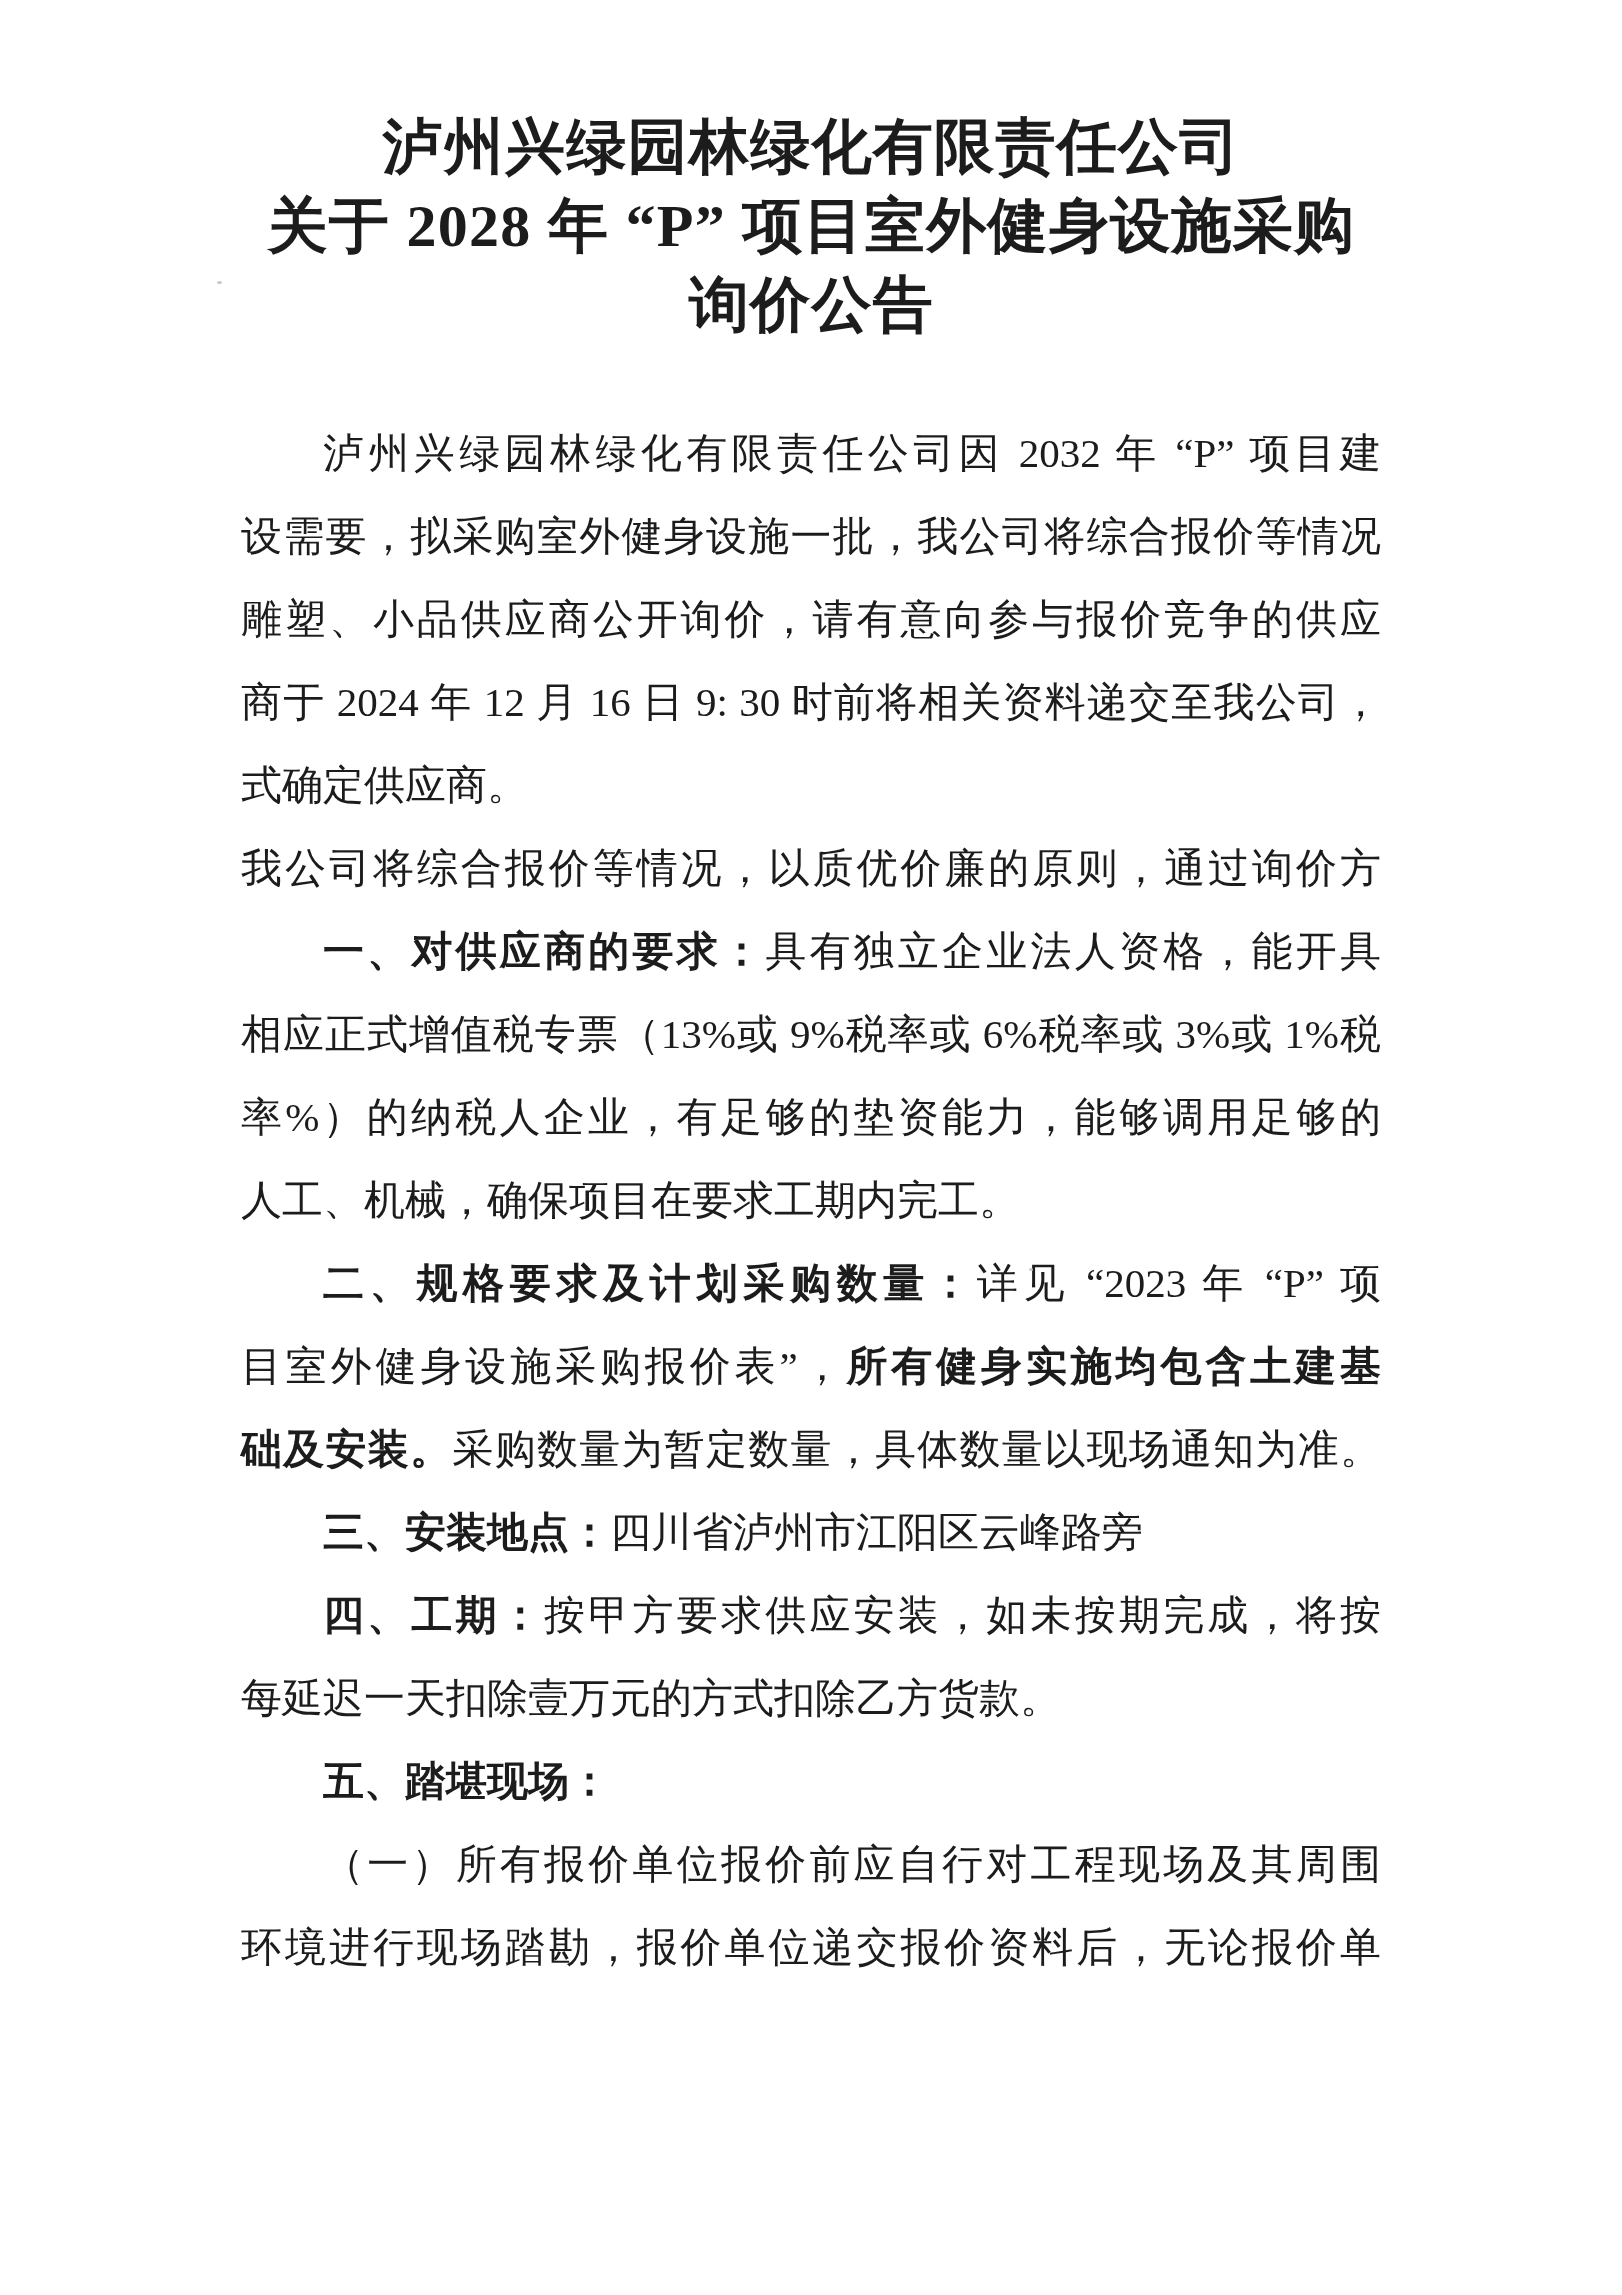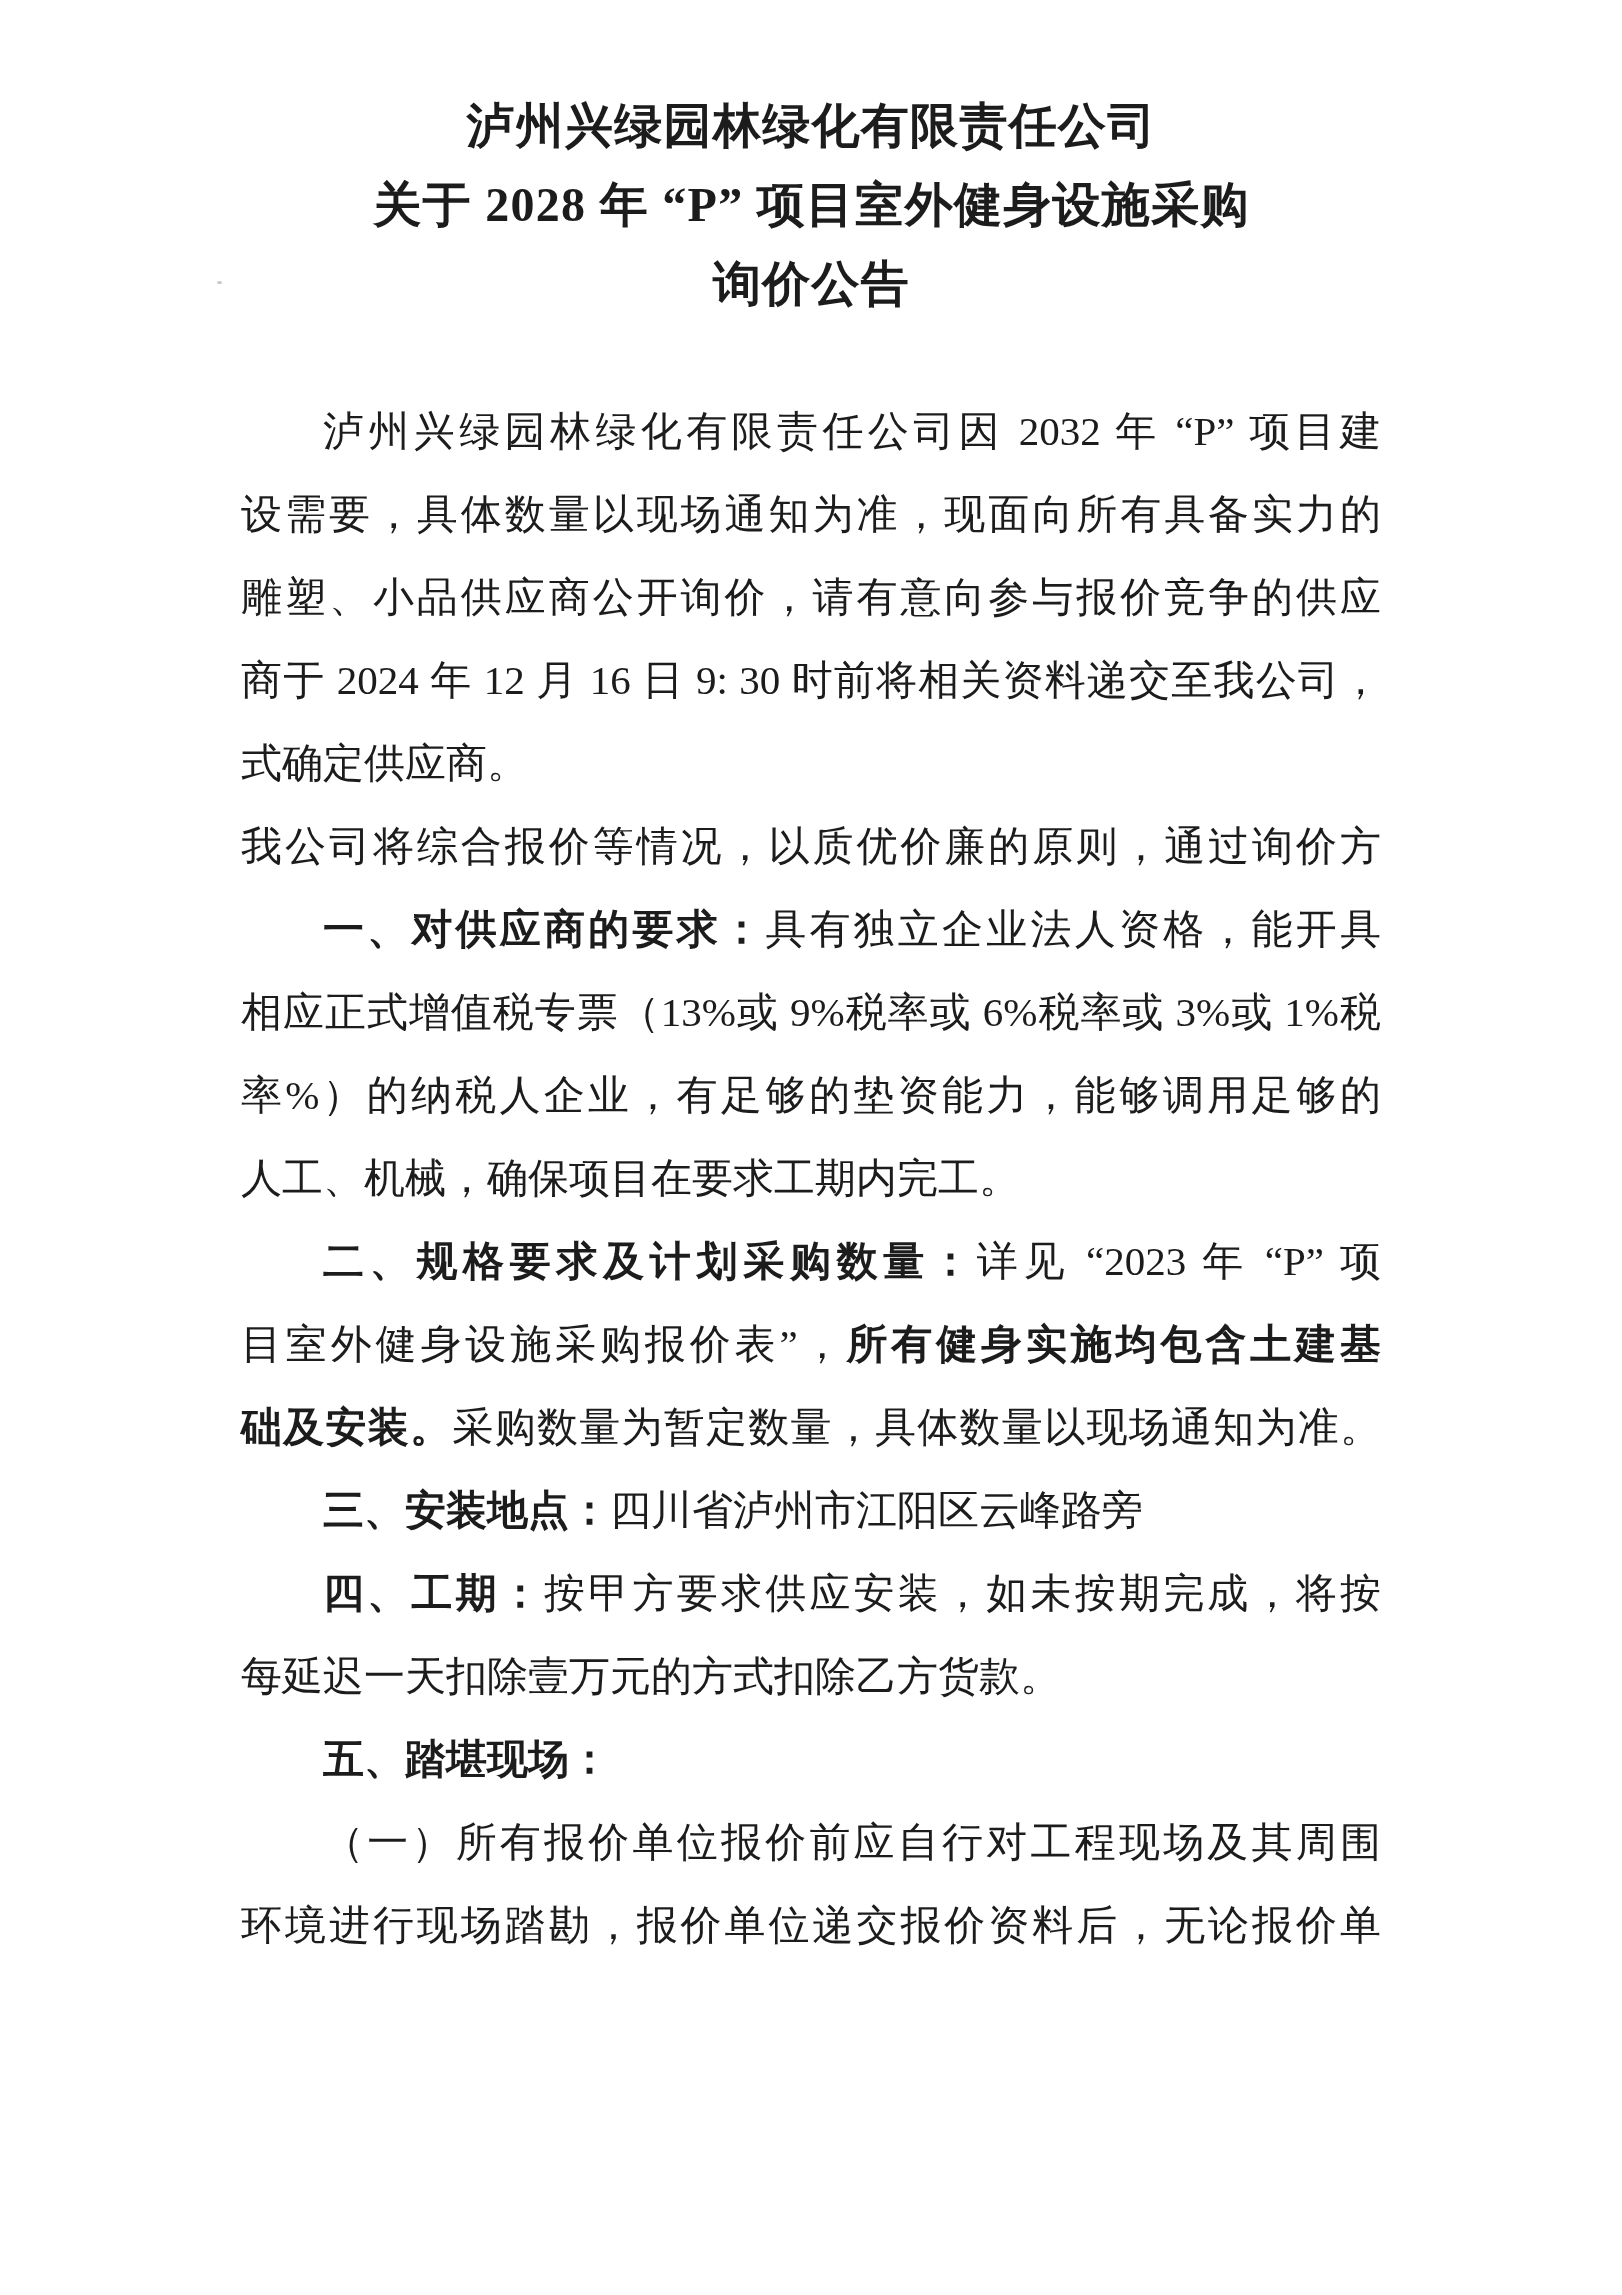--- a/index.html
+++ b/index.html
@@ -11,24 +11,24 @@
     position: relative;
     width: 1623px;
     height: 2295px;
     margin: 0 auto;
     background: #ffffff;
     color: #1c1c1c;
     font-family: "Liberation Serif", "DejaVu Serif", serif;
     overflow: hidden;
   }
   .title-block {
-    padding-top: 86px;
+    padding-top: 108px;
     text-align: center;
     font-weight: 700;
-    font-size: 48px;
+    font-size: 60px;
     line-height: 79px;
     letter-spacing: 1.3px;
   }
   .title-line {
     white-space: nowrap;
   }
   .body-block {
     margin-top: 67px;
     margin-left: 241px;
     width: 1140px;
@@ -62,21 +62,21 @@
 <body>
 
 <div class="page">
   <div class="title-block">
     <div class="title-line">泸州兴绿园林绿化有限责任公司</div>
     <div class="title-line">关于 2028 年 “P” 项目室外健身设施采购</div>
     <div class="title-line">询价公告</div>
   </div>
   <div class="body-block">
       <div class="line full indent"><span class="seg">泸州兴绿园林绿化有限责任公司因 2032 年 “P” 项目建</span></div>
-      <div class="line full"><span class="seg">设需要，具体数量以现场通知为准，现面向所有具备实力的</span></div>
+      <div class="line full"><span class="seg">设需要，拟采购室外健身设施一批，我公司将综合报价等情况</span></div>
       <div class="line full"><span class="seg">雕塑、小品供应商公开询价，请有意向参与报价竞争的供应</span></div>
       <div class="line full"><span class="seg">商于 2024 年 12 月 16 日 9: 30 时前将相关资料递交至我公司，</span></div>
       <div class="line"><span class="seg">式确定供应商。</span></div>
       <div class="line full"><span class="seg">我公司将综合报价等情况，以质优价廉的原则，通过询价方</span></div>
       <div class="line full indent"><span class="seg bold">一、对供应商的要求：</span><span class="seg">具有独立企业法人资格，能开具</span></div>
       <div class="line full"><span class="seg">相应正式增值税专票（13%或 9%税率或 6%税率或 3%或 1%税</span></div>
       <div class="line full"><span class="seg">率%）的纳税人企业，有足够的垫资能力，能够调用足够的</span></div>
       <div class="line"><span class="seg">人工、机械，确保项目在要求工期内完工。</span></div>
       <div class="line full indent"><span class="seg bold">二、规格要求及计划采购数量：</span><span class="seg">详见 “2023 年 “P” 项</span></div>
       <div class="line full"><span class="seg">目室外健身设施采购报价表”，</span><span class="seg bold">所有健身实施均包含土建基</span></div>

